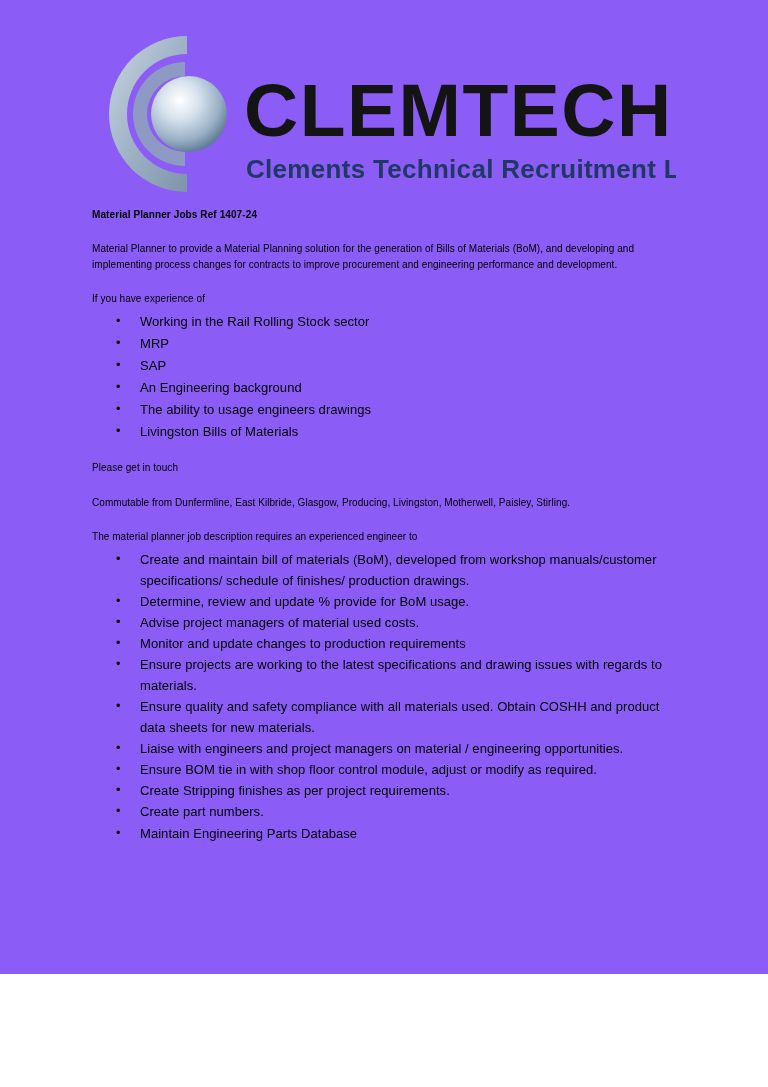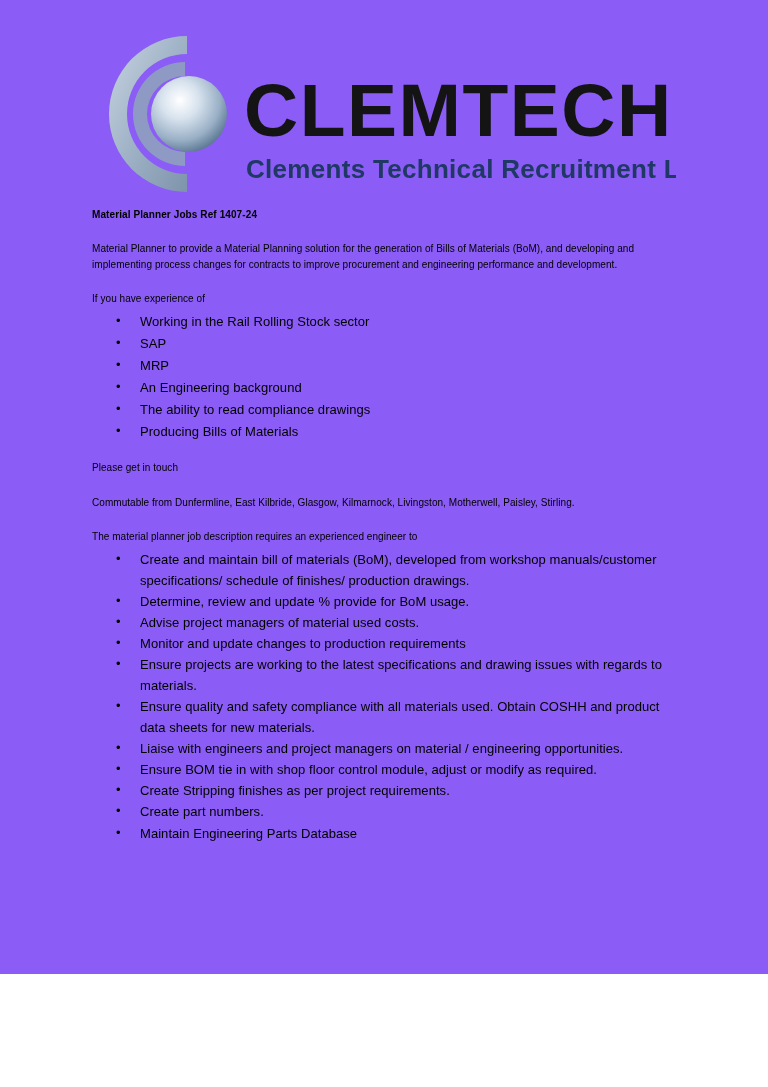--- a/index.html
+++ b/index.html
@@ -105,30 +105,30 @@
   </div>
 
   <div class="doc-title">Material Planner Jobs Ref 1407-24</div>
 
   <p class="para">Material Planner to provide a Material Planning solution for the generation of Bills of Materials (BoM), and developing and implementing process changes for contracts to improve procurement and engineering performance and development.</p>
 
   <p class="para">If you have experience of</p>
 
   <ul class="bullets">
     <li>Working in the Rail Rolling Stock sector</li>
+    <li>MRP</li>
     <li>SAP</li>
-    <li>MRP</li>
     <li>An Engineering background</li>
-    <li>The ability to read compliance drawings</li>
-    <li>Producing Bills of Materials</li>
+    <li>The ability to usage engineers drawings</li>
+    <li>Livingston Bills of Materials</li>
   </ul>
 
   <p class="para">Please get in touch</p>
 
-  <p class="para">Commutable from Dunfermline, East Kilbride, Glasgow, Kilmarnock, Livingston, Motherwell, Paisley, Stirling.</p>
+  <p class="para">Commutable from Dunfermline, East Kilbride, Glasgow, Producing, Livingston, Motherwell, Paisley, Stirling.</p>
 
   <p class="para">The material planner job description requires an experienced engineer to</p>
 
   <ul class="bullets tight">
     <li>Create and maintain bill of materials (BoM), developed from workshop manuals/customer specifications/ schedule of finishes/ production drawings.</li>
     <li>Determine, review and update % provide for BoM usage.</li>
     <li>Advise project managers of material used costs.</li>
     <li>Monitor and update changes to production requirements</li>
     <li>Ensure projects are working to the latest specifications and drawing issues with regards to materials.</li>
     <li>Ensure quality and safety compliance with all materials used. Obtain COSHH and product data sheets for new materials.</li>

